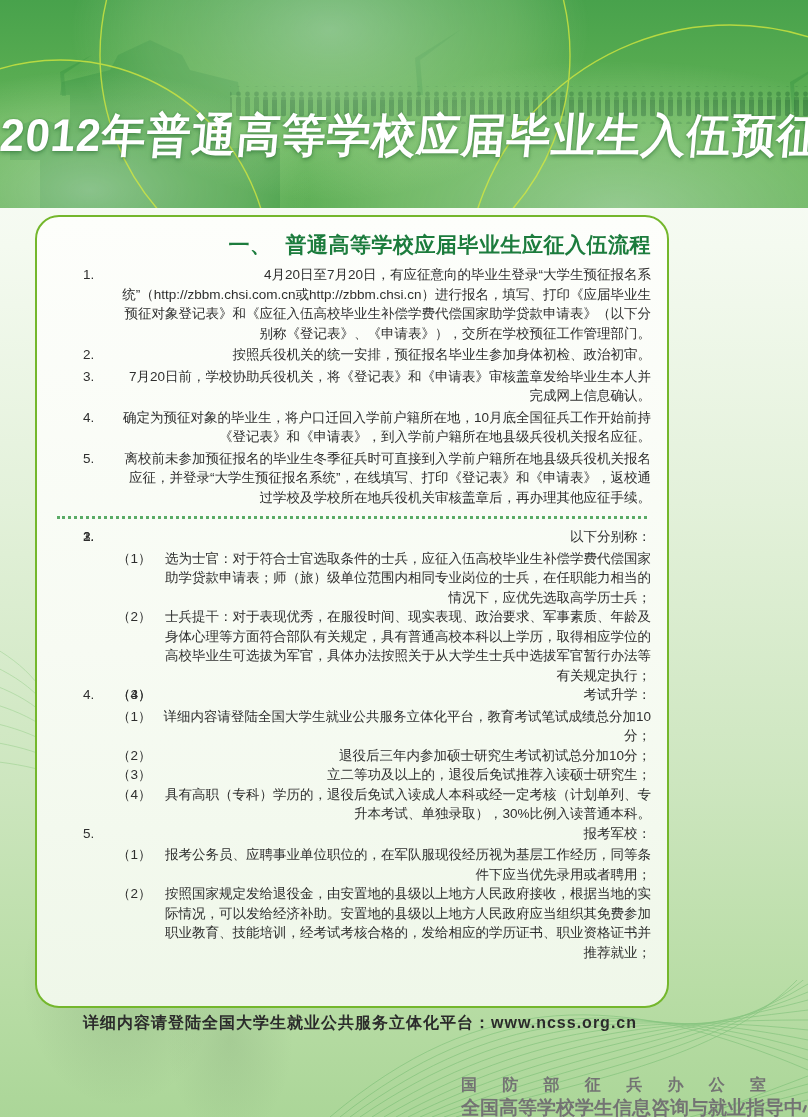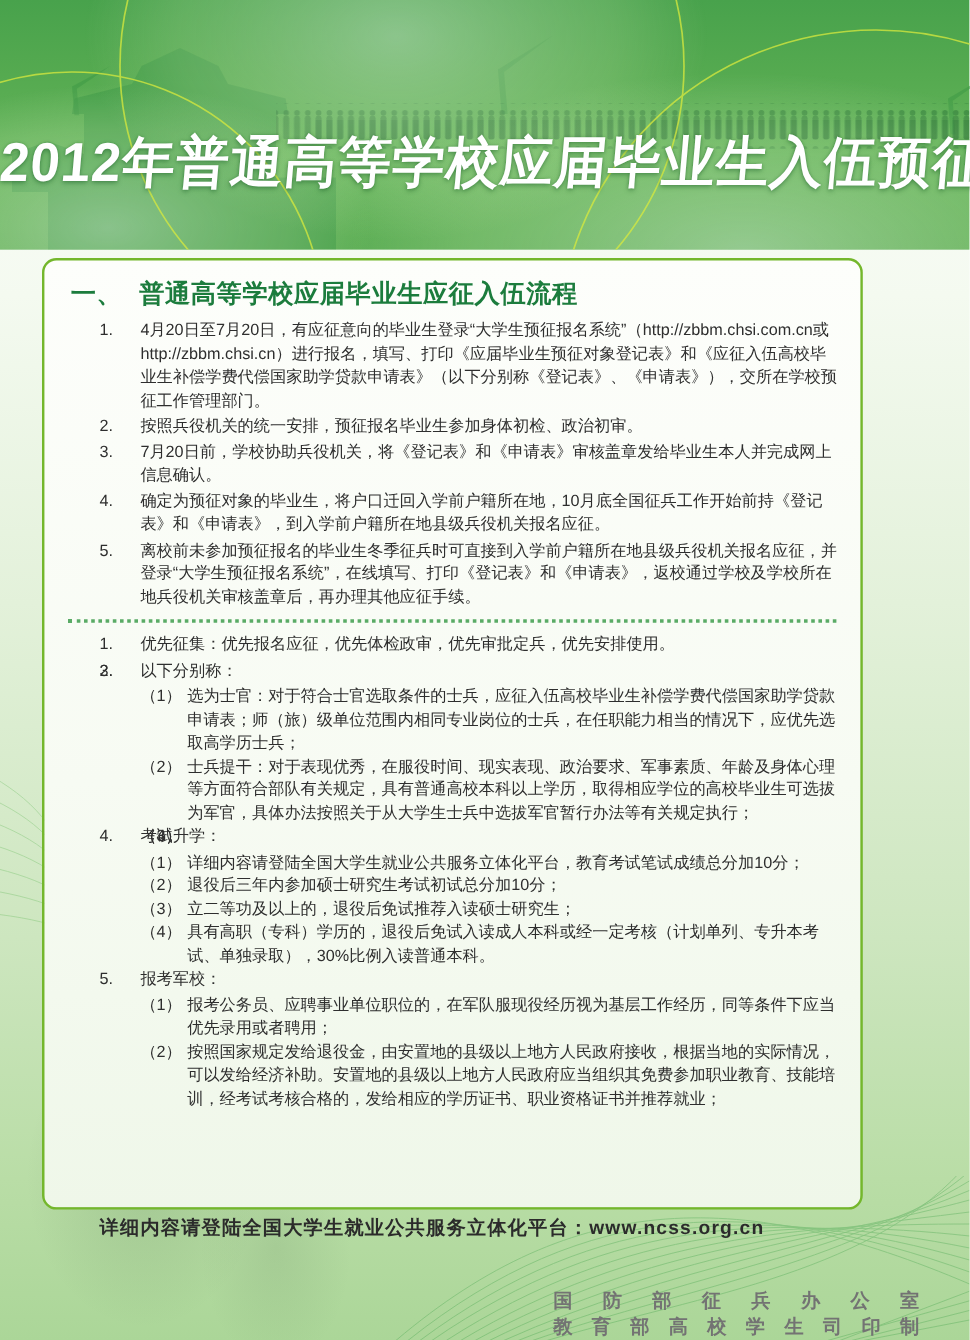--- a/index.html
+++ b/index.html
@@ -18,24 +18,24 @@
     position:absolute;left:0;top:106px;width:808px;text-align:center;
     font-size:44px;font-weight:900;color:#ffffff;letter-spacing:1px;
     transform:skewX(-5deg) scaleY(1.04);
     text-shadow:0 2px 4px rgba(0,70,20,.38),0 0 2px rgba(0,70,20,.25);
     white-space:nowrap;
   }
   
   .bg-deco{position:absolute;pointer-events:none;}
   
   .panel{
-    position:absolute;left:35px;top:215px;width:684px;height:793px;box-sizing:border-box;
-    border:2px solid #74b72c;border-radius:12px;
+    position:absolute;left:35px;top:215px;width:634px;height:793px;box-sizing:border-box;
+    border:2px solid #74b72c;border-radius:24px;
     background:linear-gradient(180deg,#fdfefb 0%,#f7fbf3 55%,#eff7e9 100%);
-    padding:12px 16px 10px 16px;overflow:hidden;
+    padding:12px 16px 10px 16px;overflow:hidden;text-align:right;
   }
   .sec-heading{
     font-size:21px;font-weight:bold;color:#1c7c3d;
     margin:2px 0 6px 6px;letter-spacing:.5px;
   }
   .sec-heading .sec-no{margin-right:14px;}
   .item{position:relative;padding-left:64px;font-size:13.5px;line-height:19.5px;color:#2e2e2e;margin-bottom:2px;}
   .item > .num{position:absolute;left:30px;top:0;}
   .sub{position:relative;padding-left:39px;font-size:13.5px;line-height:19.5px;color:#2e2e2e;}
   .sub > .mark{position:absolute;left:0;top:0;}
@@ -153,21 +153,20 @@
   <div class="item">
     <span class="num">5.</span>
     <span>离校前未参加预征报名的毕业生冬季征兵时可直接到入学前户籍所在地县级兵役机关报名应征，并登录“大学生预征报名系统”，在线填写、打印《登记表》和《申请表》，返校通过学校及学校所在地兵役机关审核盖章后，再办理其他应征手续。</span>
   </div>
 
   <hr class="divider">
 
 
   <div class="item">
     <span class="num">1.</span>
-    <span>优先征集：优先报名应征，优先体检政审，优先审批定兵，优先安排使用。</span>
   </div>
   <div class="item">
     <span class="num">2.</span>
   </div>
 
   <div class="item">
     <span class="num">3.</span>
     <span class="item-label">以下分别称：</span>
   </div>
   <div class="subs">
@@ -225,15 +224,14 @@
     </div>
 
   </div>
 
 </div>
 
 <div class="platform-line">详细内容请登陆全国大学生就业公共服务立体化平台：www.ncss.org.cn</div>
 
 <div class="credits">
   <div class="credit-just">国防部征兵办公室</div>
-  <div class="credit-just">教育部高校学生司印制</div>
   <div class="credit-small">全国高等学校学生信息咨询与就业指导中心</div>
 </div>
 
 </body></html>

